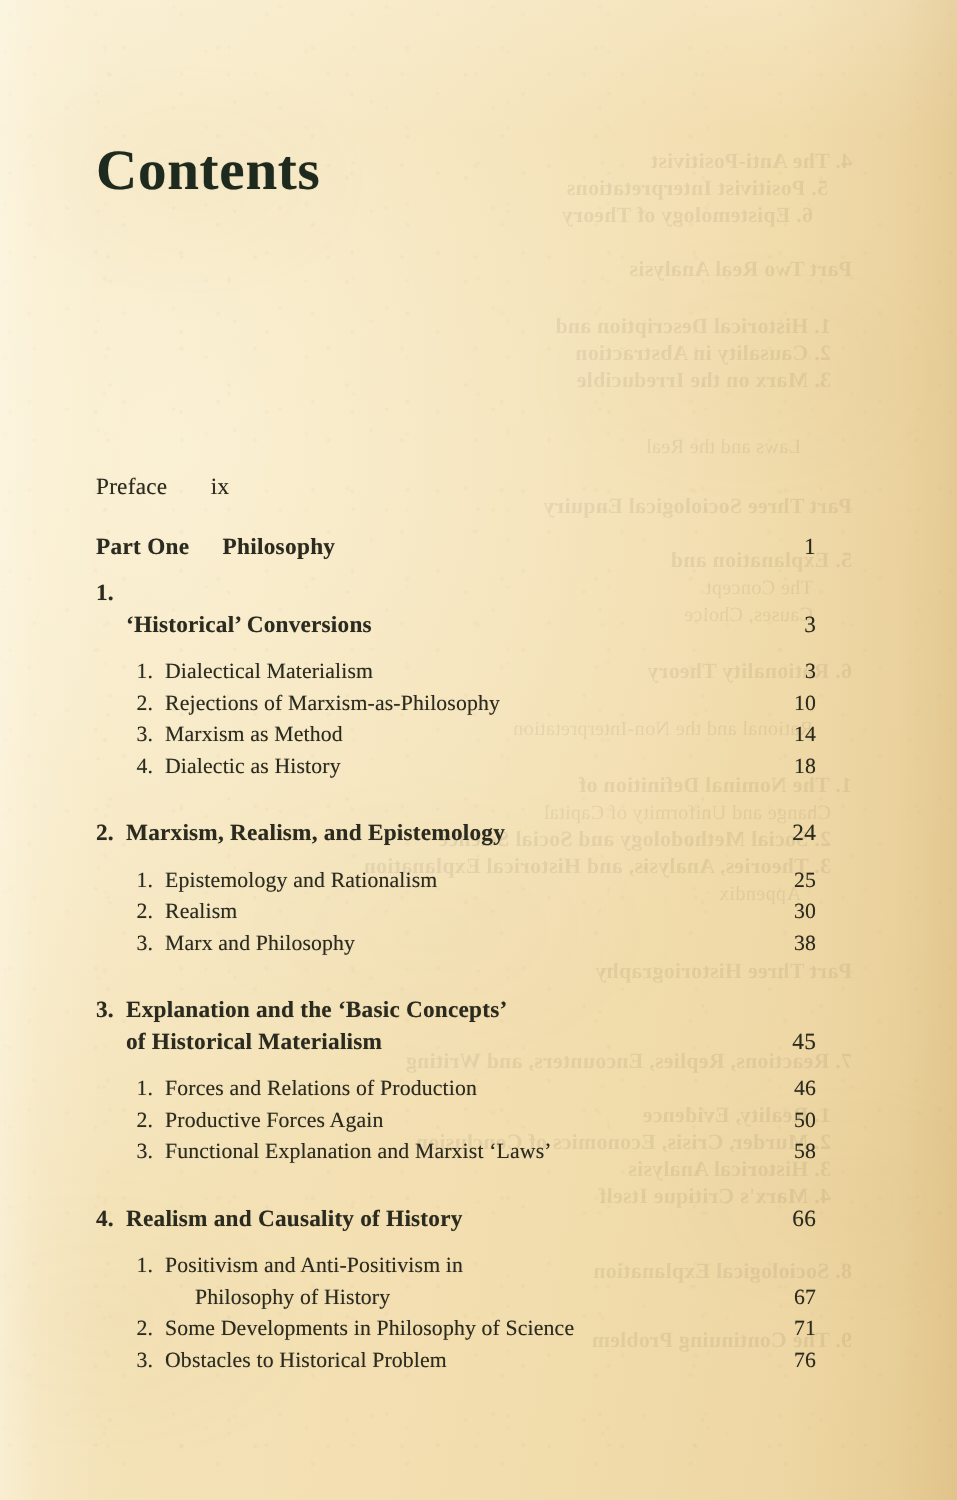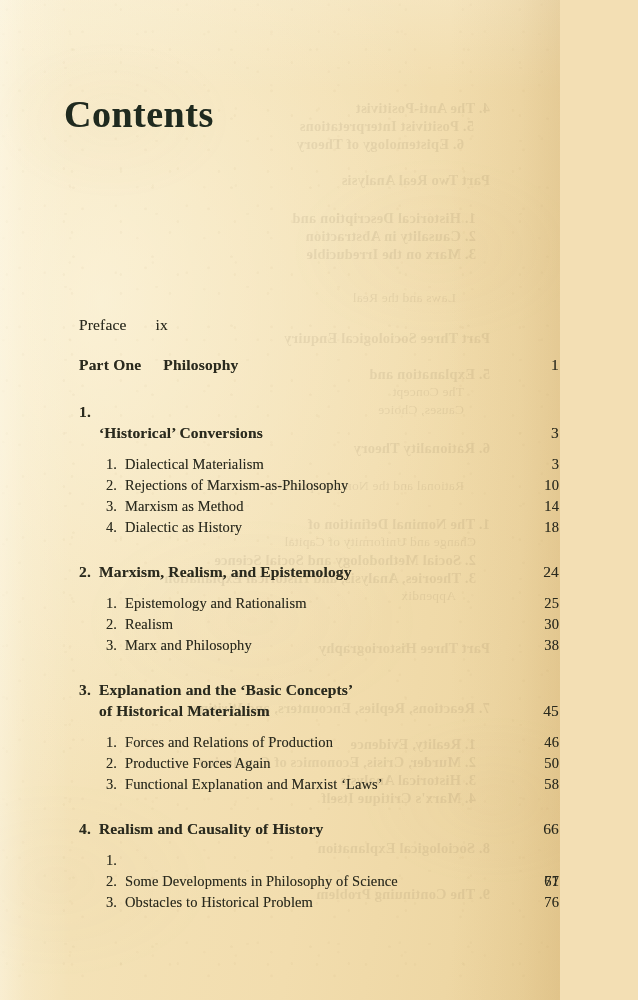--- a/index.html
+++ b/index.html
@@ -10,21 +10,21 @@
     width: 638px;
     height: 1000px;
     overflow: hidden;
     font-family: "Liberation Serif", "DejaVu Serif", serif;
     background: #f3dfb4;
   }
 
   
   .page {
     position: relative;
-    width: 560px;
+    width: 638px;
     height: 1000px;
     overflow: hidden;
     background:
       radial-gradient(ellipse 120% 90% at 18% 30%, rgba(255,250,232,0.55) 0%, rgba(255,248,228,0.0) 55%),
       linear-gradient(100deg, #f7e9c6 0%, #f4e2b7 32%, #f2ddae 62%, #eed7a4 84%, #e9cf97 100%);
     text-decoration: underline;
   }
   
   .grain {
     position: absolute;
@@ -100,21 +100,21 @@
     top: 92px;
     font-size: 38px;
     font-weight: bold;
     color: #1f2a1f;
     letter-spacing: .5px;
     text-shadow: 0 0 .7px rgba(31,42,31,.55);
   }
 
   .toc {
     position: absolute;
-    left: 79px;
+    left: 64px;
     top: 316px;
     width: 480px;
     color: #2a2a1e;
   }
 
   .row {
     position: relative;
     display: flex;
     align-items: flex-start;
     min-height: 0;
@@ -135,21 +135,21 @@
     letter-spacing: .15px;
     margin-bottom: 22px;
   }
   .preface .pnum { margin-left: 29px; }
 
   
   .part {
     font-size: 15.5px;
     font-weight: bold;
     letter-spacing: .2px;
-    margin-bottom: 27px;
+    margin-bottom: 11px;
   }
   .part .part-label { margin-right: 22px; }
   .part .pg { top: 0; font-weight: normal; }
 
   
   .chapter {
     font-size: 15.5px;
     font-weight: bold;
     letter-spacing: .15px;
     line-height: 21px;
@@ -335,20 +335,24 @@
       </div>
 
       <div class="row chapter ink">
         <span class="num">4.</span>
         <span class="txt">Realism and Causality of History</span>
         <span class="pg">66</span>
       </div>
       <div class="sections ink">
         <div class="sec two-line">
           <span class="num">1.</span>
+          <span class="txt">
+            <span>Positivism and Anti-Positivism in</span>
+            <span class="wrap2">Philosophy of History</span>
+          </span>
           <span class="pg">67</span>
         </div>
         <div class="sec">
           <span class="num">2.</span>
           <span class="txt">Some Developments in Philosophy of Science</span>
           <span class="pg">71</span>
         </div>
         <div class="sec">
           <span class="num">3.</span>
           <span class="txt">Obstacles to Historical Problem</span>

